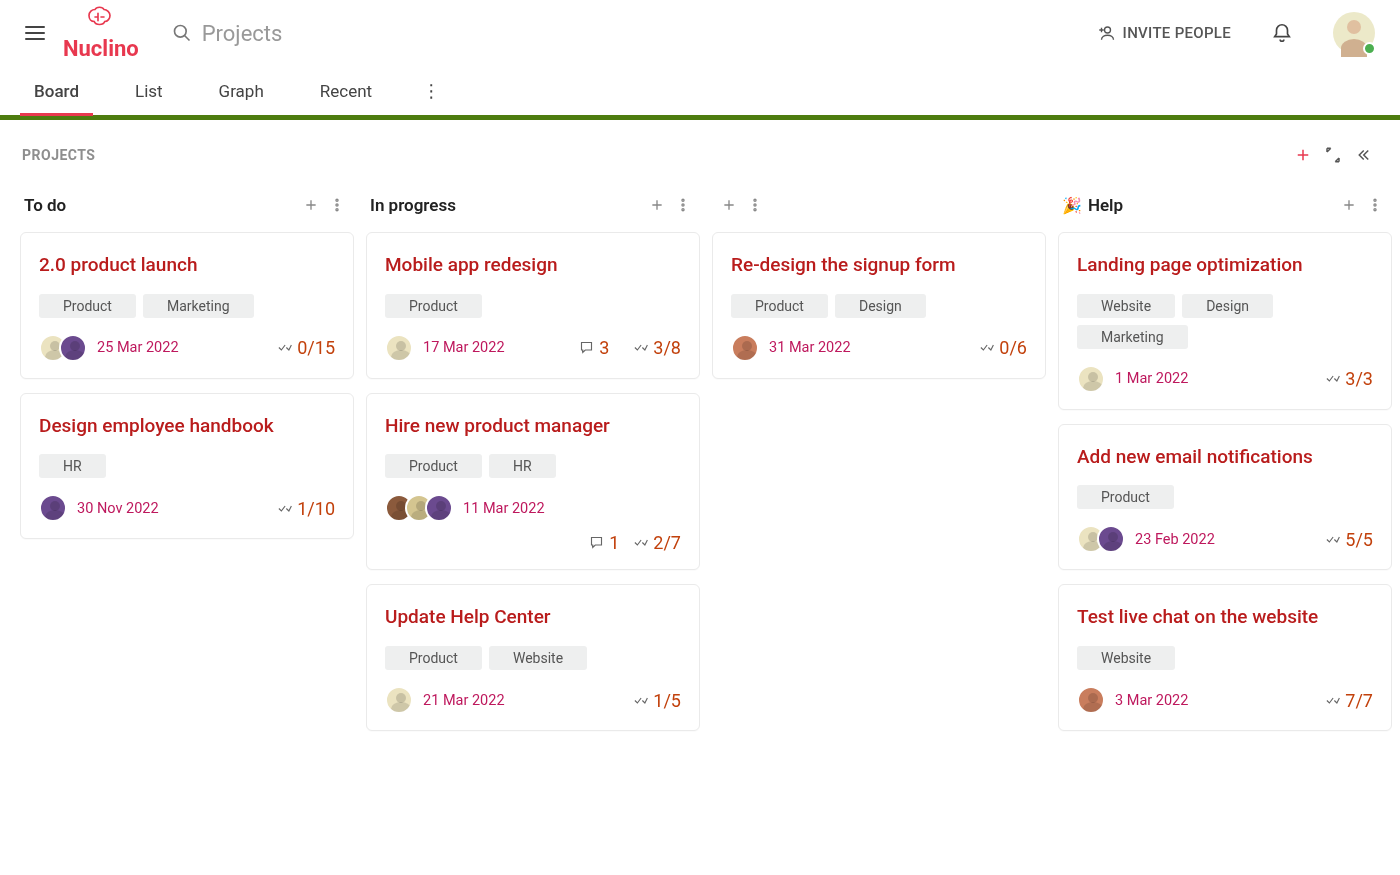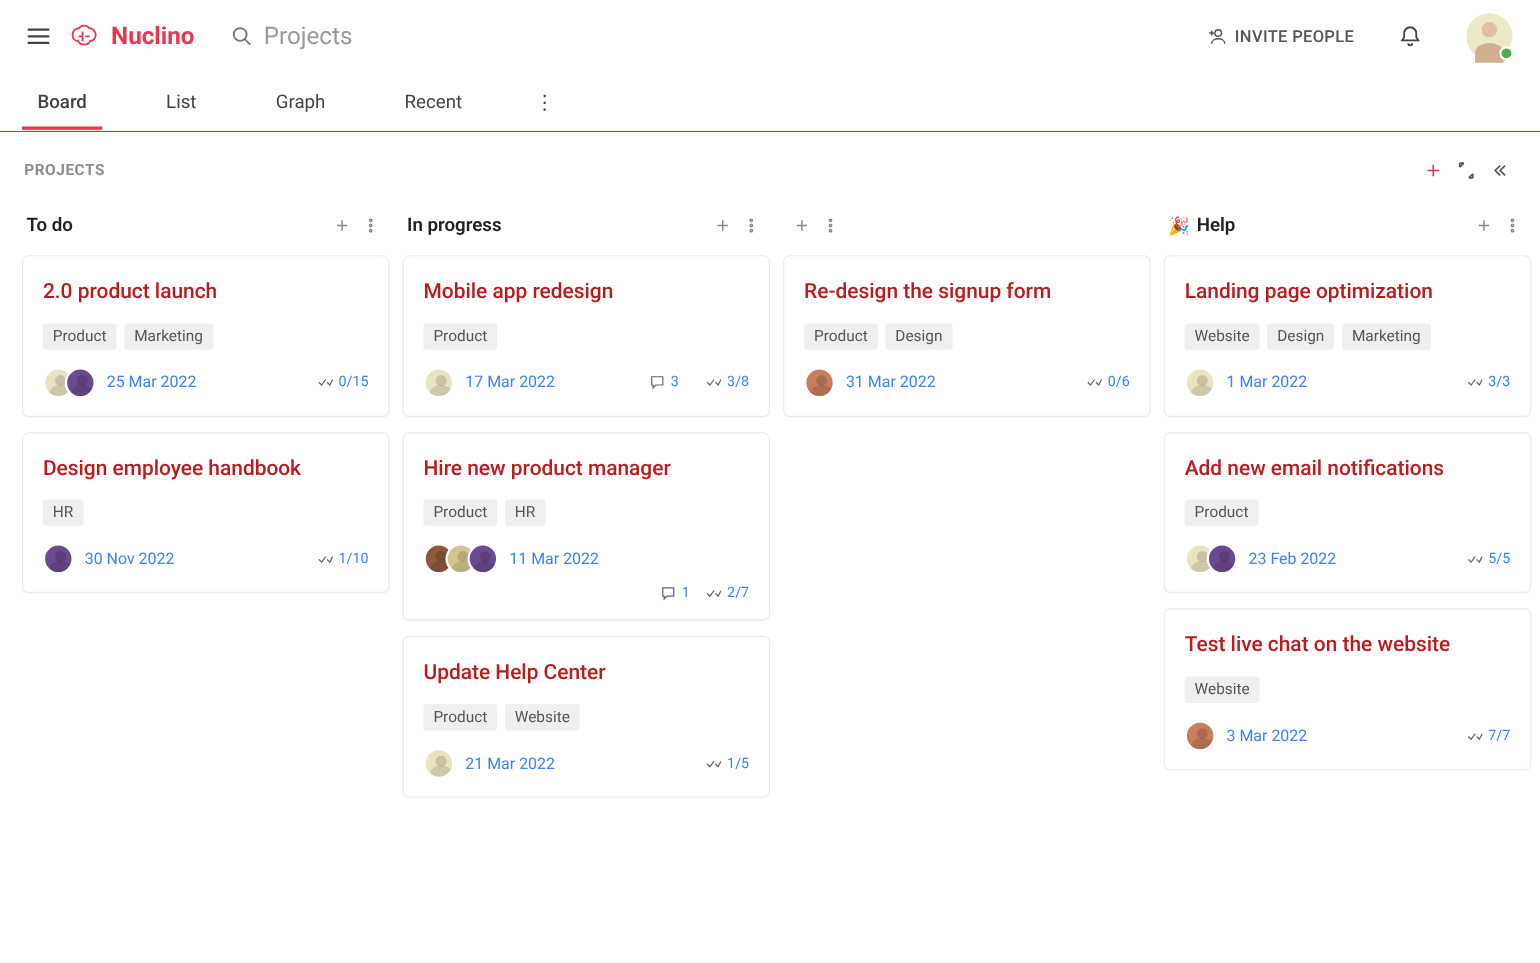--- a/index.html
+++ b/index.html
@@ -1,35 +1,35 @@
 <!DOCTYPE html>
 <html><head>
 <meta charset="utf-8">
 <style>
 * { margin: 0; padding: 0; box-sizing: border-box; font-family: -apple-system, BlinkMacSystemFont, "Segoe UI", Roboto, sans-serif; }
 body { background: #fff; color: #222; width: 1400px; height: 875px; overflow: hidden; }
 
 .topbar { height: 66px; display: flex; align-items: center; padding: 0 25px; gap: 18px; }
 .hamburger { width: 20px; height: 14px; display: flex; flex-direction: column; justify-content: space-between; cursor: pointer; }
 .hamburger span { height: 2px; background: #444; border-radius: 2px; }
-.logo { display: flex; align-items: center; gap: 8px; color: #e8384f; font-weight: 700; font-size: 22px; }
+.logo { display: flex; align-items: center; gap: 8px; color: #e8384f; font-weight: 700; font-size: 22px; flex-direction: column; }
 .logo svg { width: 30px; height: 22px; }
 .search-wrap { display: flex; align-items: center; gap: 10px; margin-left: 15px; color: #999; font-size: 22px; }
 .search-wrap svg { width: 20px; height: 20px; stroke:#777; }
 .topbar-spacer { flex: 1; }
 .invite { display: flex; align-items: center; gap: 8px; color: #555; font-size: 15px; font-weight: 500; letter-spacing: 0.3px; cursor: pointer; }
 .invite svg { width: 18px; height: 18px; }
 .bell { width: 22px; height: 22px; margin: 0 22px; cursor: pointer; }
 .avatar-top { width: 42px; height: 42px; border-radius: 50%; background: #ece9c9; position: relative; cursor:pointer;}
 .avatar-top::after { content:''; width:9px; height:9px; background:#4caf50; border:2px solid #fff; border-radius:50%; position:absolute; bottom:-1px; right:-1px;}
 .avatar-face { width:100%; height:100%; border-radius:50%; display:flex; align-items:flex-end; justify-content:center; overflow:hidden;}
 .avatar-face::before { content:''; width:14px; height:14px; border-radius:50%; background:#e0c0a0; position:absolute; top:8px;}
 .avatar-face::after { content:''; width:26px; height:18px; border-radius:50% 50% 0 0; background:#d0b090; position:absolute; bottom:-3px;}
 
-.tabs { height: 54px; display: flex; align-items: center; padding: 0 20px; gap: 44px; border-bottom: 1px solid #4d7c0f; }
+.tabs { height: 54px; display: flex; align-items: center; padding: 0 20px; gap: 28px; border-bottom: 5px solid #4d7c0f; }
 .tab { font-size: 17px; color: #444; padding: 14px 14px; cursor: pointer; position: relative; }
 .tab.active { font-weight: 500; }
 .tab.active::after { content:''; position:absolute; bottom:-1px; left:0; right:0; height:3px; background:#e8384f; }
 .more-dots { font-size: 18px; color:#444; cursor:pointer; padding:0 8px; }
 
 .board-header { display: flex; align-items: center; padding: 20px 22px 12px; }
 .breadcrumb { font-size: 14px; font-weight: 700; letter-spacing: 0.5px; color:#8e8e8e; }
 .board-header-spacer { flex:1; }
 .bh-icon { width: 30px; height:30px; display:flex; align-items:center; justify-content:center; cursor:pointer; color:#555; }
 .bh-icon.plus svg { stroke:#e8384f; }
@@ -39,31 +39,31 @@
 .column { width: 334px; flex-shrink:0; }
 .col-head { display:flex; align-items:center; padding: 10px 4px 14px; }
 .col-emoji { margin-right:6px; }
 .col-title { font-size:17px; font-weight:600; color:#222; flex:1; }
 .col-btn { width:26px; height:26px; display:flex; align-items:center; justify-content:center; color:#888; cursor:pointer; }
 .col-btn svg { width:16px; height:16px; stroke:#888; fill:none; stroke-width:2;}
 
 .card { background:#fff; border:1px solid #eaeaea; border-radius:6px; padding:20px 18px 16px; margin-bottom:14px; box-shadow: 0 1px 1px rgba(0,0,0,0.02); cursor:pointer;}
 .card-title { font-size:19px; font-weight:500; color:#b91c1c; margin-bottom:16px; line-height:1.3;}
 .tags { display:flex; gap:7px; margin-bottom:16px; flex-wrap:wrap;}
-.tag { background:#eeefef; color:#555; font-size:14px; padding:4px 9px; border-radius:3px;}
+.tag { background:#eeefef; color:#555; font-size:14px; padding:4px 24px; border-radius:3px;}
 .card-foot { display:flex; align-items:center; gap:10px;}
 .avatars { display:flex; }
 .av { width:28px; height:28px; border-radius:50%; border:2px solid #fff; margin-left:-8px; background-size:cover; position:relative; overflow:hidden;}
 .av:first-child { margin-left:0;}
 .av1 { background:#ebe3c0;} .av2{ background:#6b4a8f;} .av3{background:#8b5a3c;} .av4{background:#c97d5d;} .av5{background:#d4c590;}
 .av::before { content:''; position:absolute; width:10px; height:10px; border-radius:50%; background:rgba(0,0,0,0.15); top:5px; left:9px;}
 .av::after { content:''; position:absolute; width:20px; height:14px; border-radius:50% 50% 0 0; background:rgba(0,0,0,0.12); bottom:-4px; left:4px;}
-.date { font-size:14.5px; color:#3b82f6;}
+.date { font-size:14.5px; color:#be185d;}
 .foot-spacer { flex:1;}
-.meta { display:flex; align-items:center; gap:5px; font-size:13px; color:#3b82f6; margin-left:14px;text-align:right;}
+.meta { display:flex; align-items:center; gap:5px; font-size:18px; color:#c2410c; margin-left:14px;text-align:right;}
 .meta svg { width:15px; height:15px; stroke:#666; fill:none; stroke-width:1.8;}
 .card-foot2 { display:flex; align-items:center; justify-content:flex-end; margin-top:10px;}
 </style>
 </head>
 <body>
 
 <div class="topbar">
   <div class="hamburger">
       <span></span>
       <span></span>

